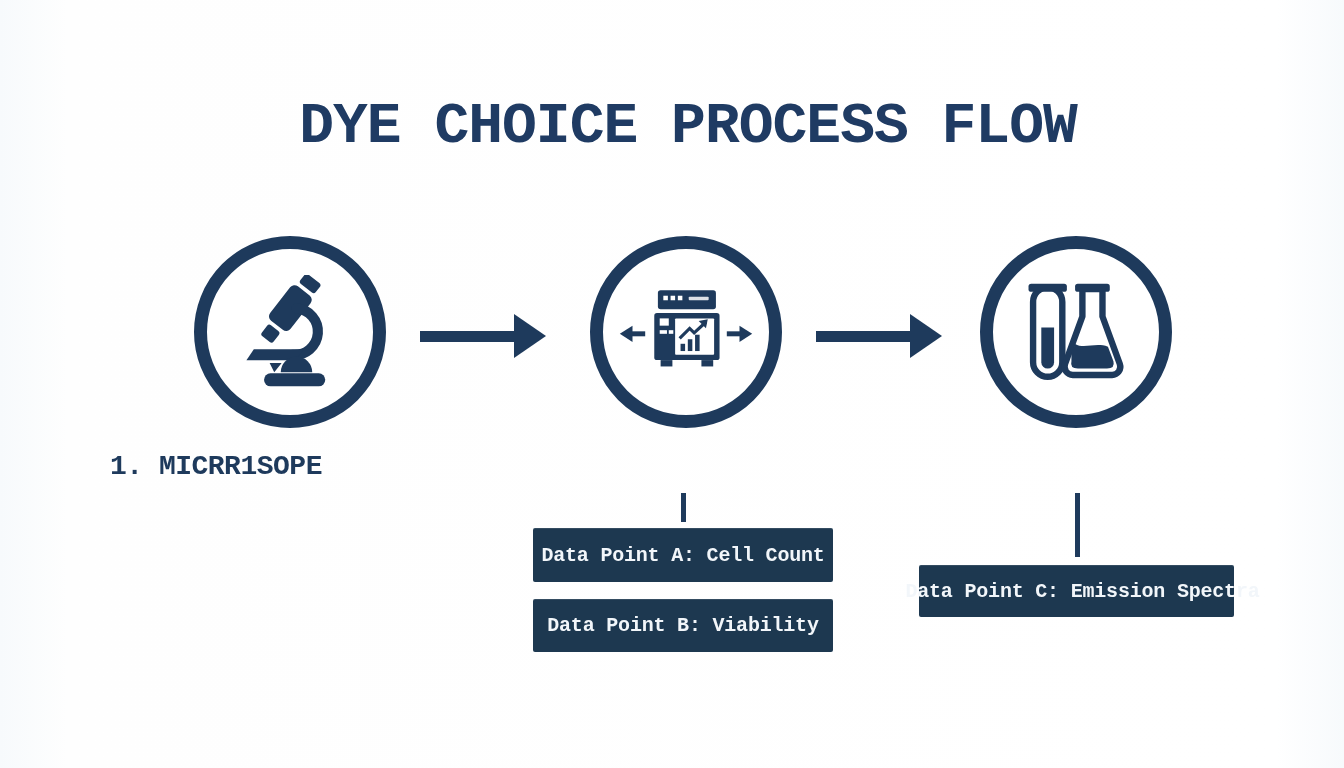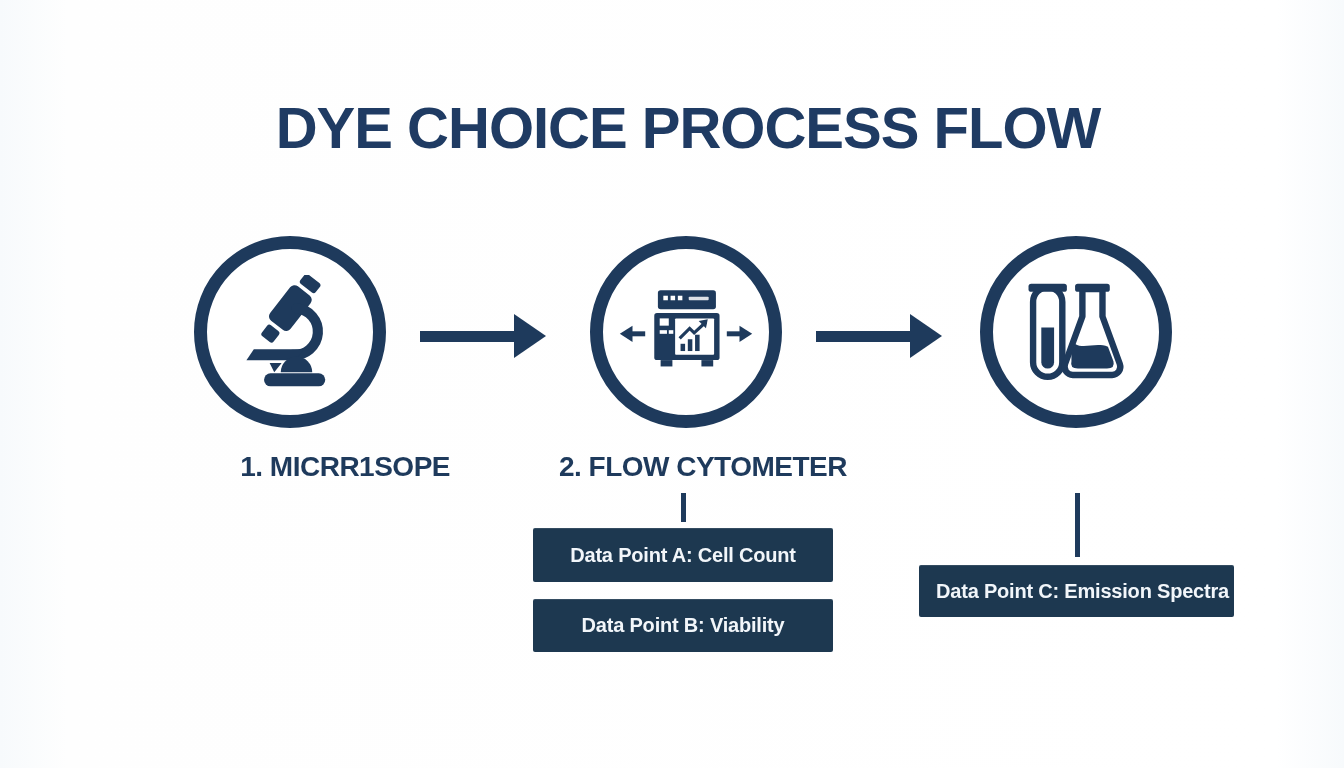--- a/index.html
+++ b/index.html
@@ -1,20 +1,20 @@
 <!DOCTYPE html>
 <html><head>
 <meta charset="utf-8">
 <style>
   html,body { margin:0; padding:0; }
   .canvas {
     position:relative;
     width:1344px; height:768px;
     background: linear-gradient(90deg, #f7fafc 0%, #fefefe 5%, #ffffff 95%, #f7fafc 100%);
-    font-family:Liberation Sans, sans-serif;
+    font-family:Liberation Mono, monospace;
     overflow:hidden;
     --navy:#1e3a5c;
     --box-bg:#1d3850;
     --box-text:#f2f6fa;
   }
   .title {
     position:absolute; left:16px; top:94px; width:100%;
     margin:0; text-align:center;
     font-size:58px; font-weight:700; letter-spacing:-1px;
     color:#1f3b63;
@@ -39,21 +39,21 @@
   .flow-arrow .head {
     position:absolute; left:94px; top:0; width:0; height:0;
     border-left:32px solid var(--navy);
     border-top:22px solid transparent;
     border-bottom:22px solid transparent;
   }
   .flow-arrow-1 { left:420px; }
   .flow-arrow-2 { left:816px; }
 
   .step-label {
-    position:absolute; top:451px; width:340px; text-align:right;
+    position:absolute; top:451px; width:340px; text-align:left;
     font-size:28px; font-weight:700; letter-spacing:-0.5px;
     color:var(--navy); white-space:nowrap;
   }
   .step-label-1 { left:110px; }
   .step-label-2 { left:507px; }
   .step-label-3 { left:899px; }
 
   .connector { position:absolute; width:5px; background:var(--navy); }
   .connector-1 { left:681px; top:493px; height:29px; }
   .connector-2 { left:1075px; top:493px; height:64px; }
@@ -133,21 +133,20 @@
       <rect x="12" y="8" width="32" height="98" rx="16" fill="none" stroke="currentColor" stroke-width="7"></rect>
       <rect x="7" y="4" width="42" height="9" rx="3"></rect>
       <path d="M21 52 h14 v38 a7 7 0 0 1 -14 0 z"></path>
       <path d="M66 10 V40 L47 92 a9 9 0 0 0 8.5 12 h43 a9 9 0 0 0 8.5 -12 L88 40 V10 z" fill="#fff" stroke="currentColor" stroke-width="7" stroke-linejoin="round"></path>
       <rect x="58" y="4" width="38" height="9" rx="3"></rect>
       <path d="M54 80 L58 70 C68 76 80 68 94 73 L100 89 Q102 97 93 97 H61 Q52 97 54 89 z"></path>
     </svg>
   </div>
 
   <div class="step-label step-label-1">1. MICRR1SOPE</div>
-  <div class="step-label step-label-2">2. FLOW CYTOMETER</div>
 
   <div class="connector connector-1"></div>
   <div class="connector connector-2"></div>
 
   <div class="data-box data-box-a">Data Point A: Cell Count</div>
   <div class="data-box data-box-b">Data Point B: Viability</div>
   <div class="data-box data-box-c">Data Point C: Emission Spectra</div>
 
 </div>
 

